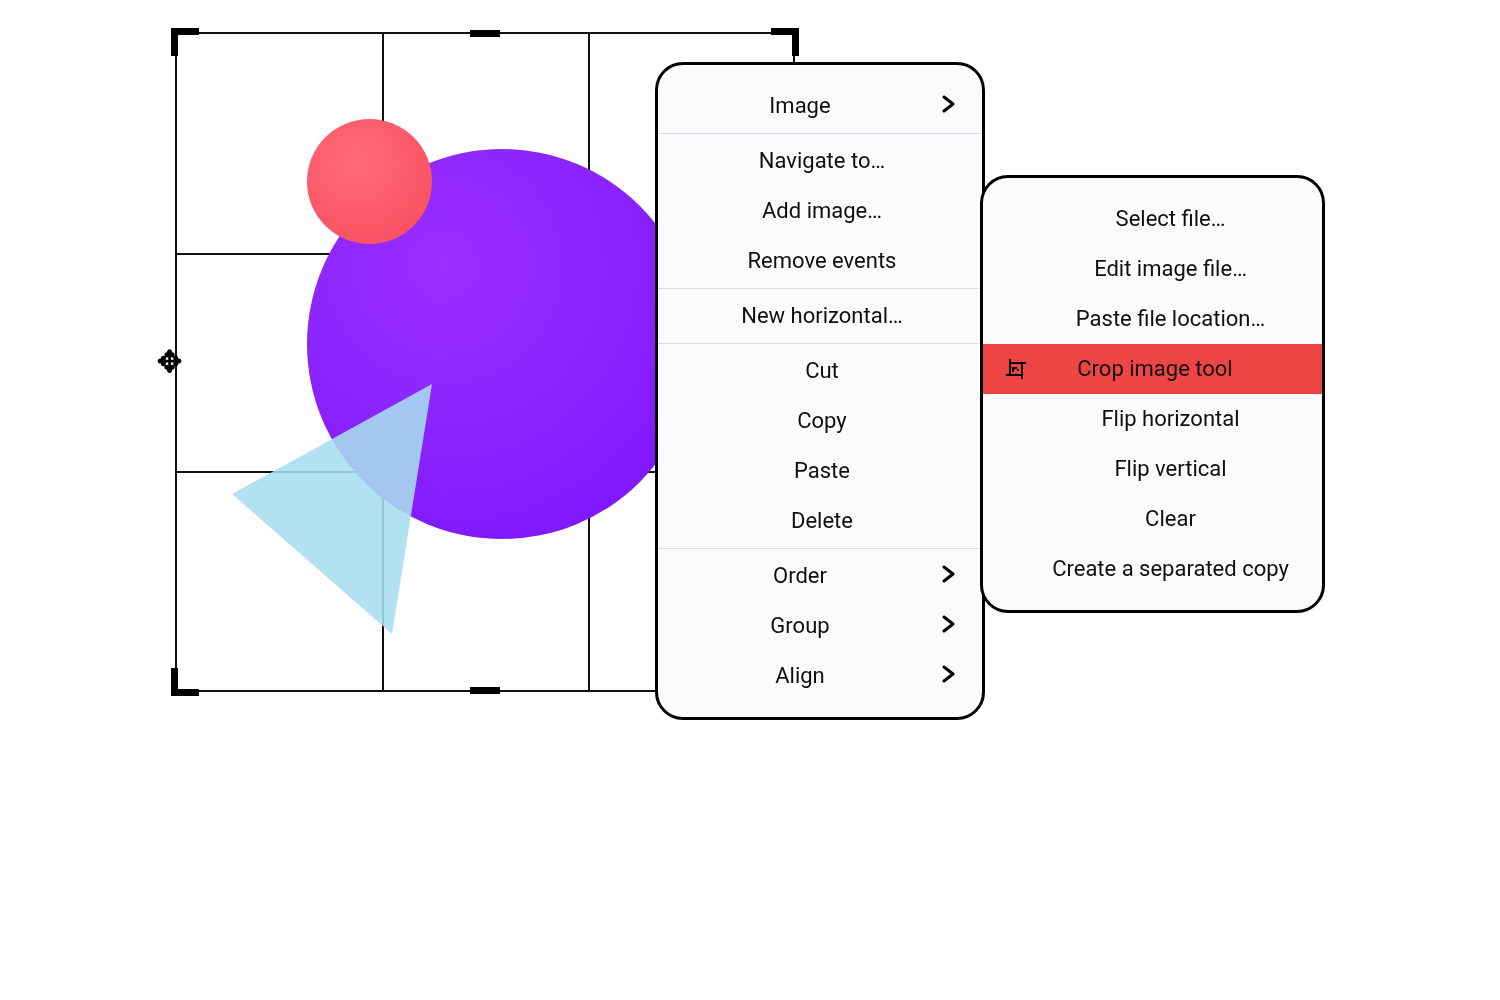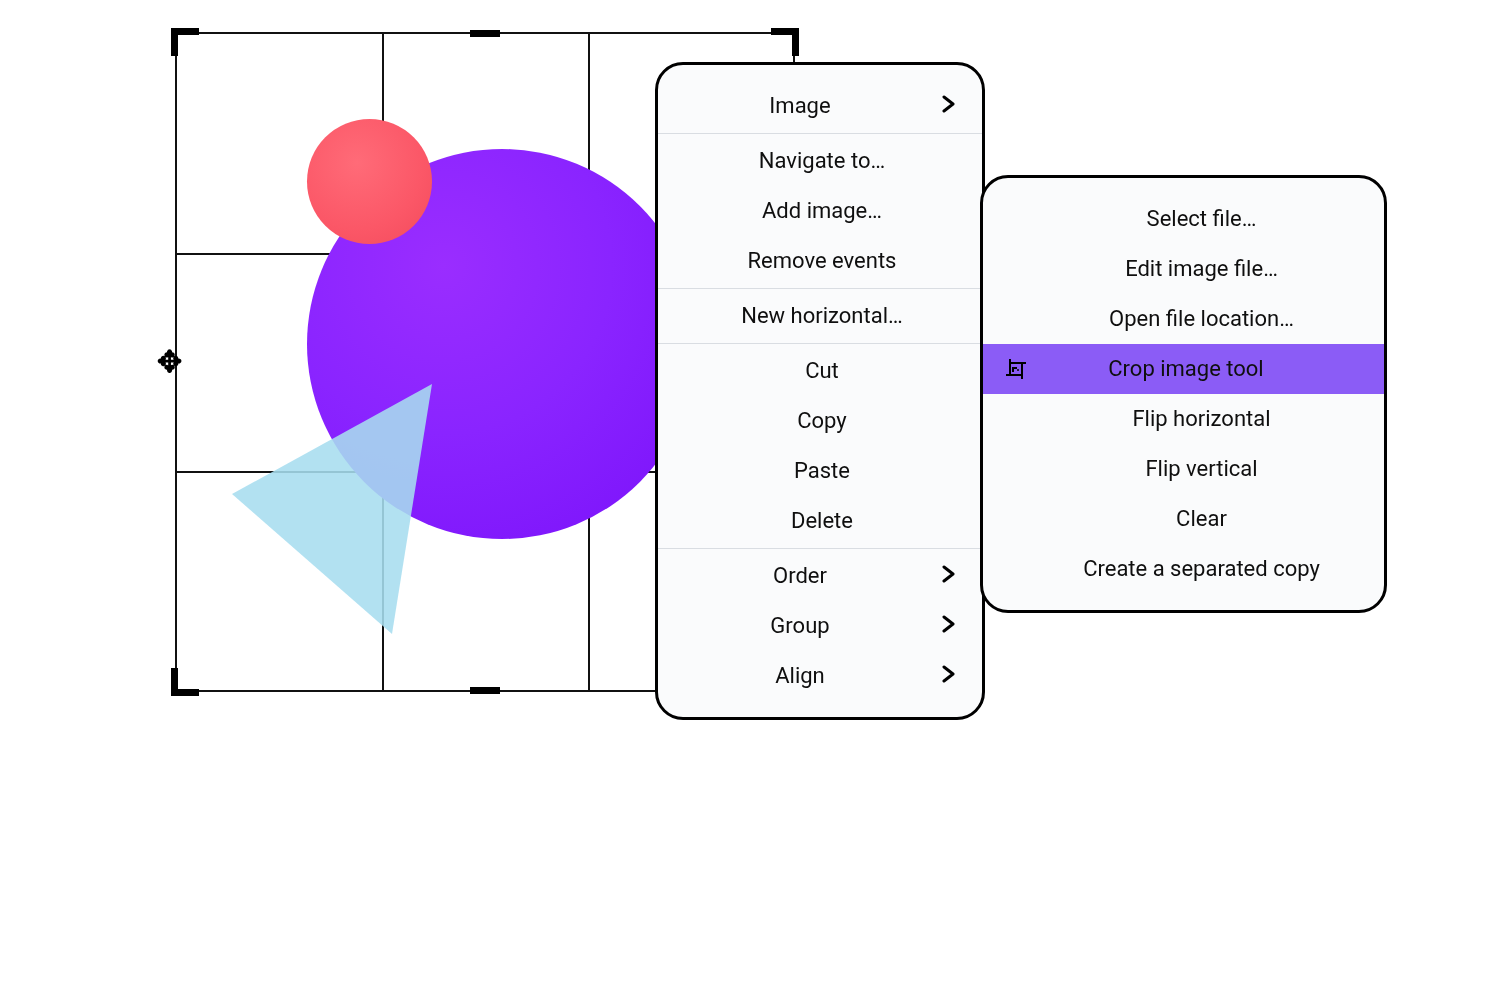--- a/index.html
+++ b/index.html
@@ -103,41 +103,41 @@
     text-align: center;
   }
   .menu .item .label { flex: 1; }
   .menu .item .chev { margin-left: 30px; }
   .menu .sep {
     height: 1px;
     background: #d9dde2;
     margin: 2px 0;
   }
   .menu .item.highlight {
-    background: #8b5cf6;
+    background: #ef4444;
     padding-left: 31px;
   }
   .menu .item .icon-slot {
     width: 30px;
     display: inline-flex;
     align-items: center;
     justify-content: center;
     margin-left: -10px;
     margin-right: 6px;
   }
 
   .menu-main {
     left: 655px;
     top: 62px;
     width: 330px;
   }
   .menu-sub {
     left: 980px;
     top: 175px;
-    width: 407px;
+    width: 345px;
   }
   .menu-sub .item { padding-left: 62px; position: relative; }
   .menu-sub .item .icon-slot {
     position: absolute;
     left: 18px;
     width: 30px;
     margin: 0;
   }
 
 </style>
@@ -245,21 +245,21 @@
   <div class="item">
     <span class="icon-slot"></span>
     <span class="label">Select file…</span>
   </div>
   <div class="item">
     <span class="icon-slot"></span>
     <span class="label">Edit image file…</span>
   </div>
   <div class="item">
     <span class="icon-slot"></span>
-    <span class="label">Open file location…</span>
+    <span class="label">Paste file location…</span>
   </div>
   <div class="item highlight">
     <span class="icon-slot">
       <svg width="24" height="24" viewBox="0 0 24 24" fill="none" stroke="#000" stroke-width="2">
         <rect x="6" y="6" width="12" height="12"></rect>
         <line x1="6" y1="2" x2="6" y2="6"></line>
         <line x1="18" y1="18" x2="18" y2="22"></line>
         <line x1="2" y1="18" x2="6" y2="18"></line>
         <line x1="18" y1="6" x2="22" y2="6"></line>
         <polyline points="9,15 9,11 13,11"></polyline>

